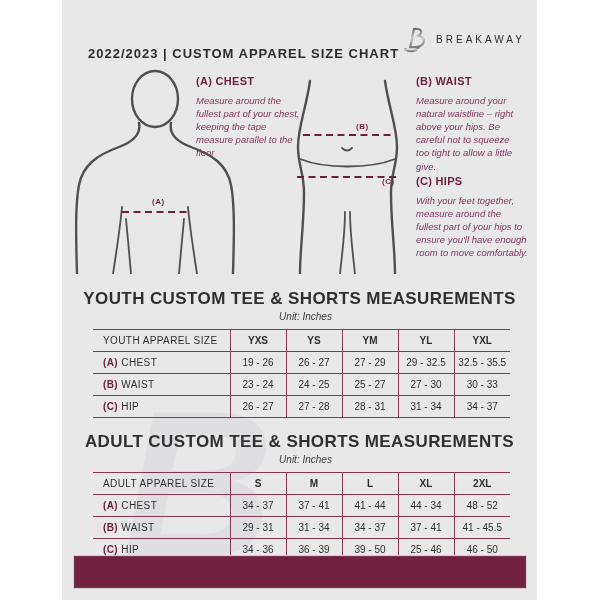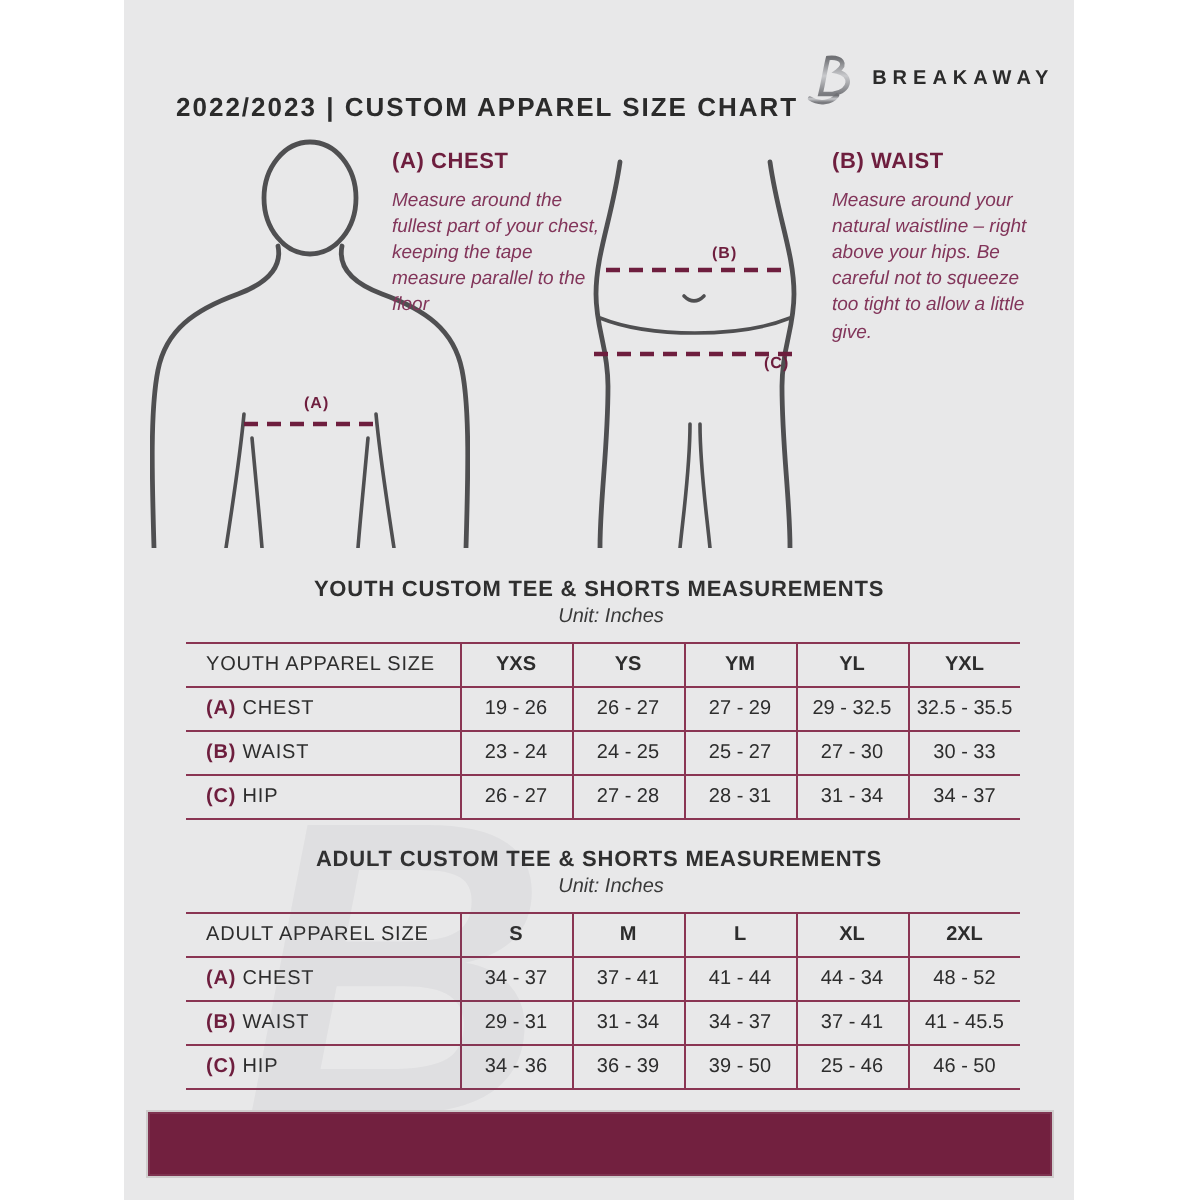--- a/index.html
+++ b/index.html
@@ -3,41 +3,41 @@
 <meta charset="utf-8">
 <style>
   * { margin:0; padding:0; box-sizing:border-box; }
   html,body { width:600px; height:600px; background:#ffffff; font-family:"Liberation Sans", sans-serif; }
   .panel { position:absolute; left:62px; top:0; width:475px; height:600px; background:#e8e8e9; overflow:hidden; }
 
   
   .header { display:flex; justify-content:space-between; align-items:center; padding:18px 18px 0 26px; }
   .hdr-title { font-size:13px; font-weight:bold; letter-spacing:1px; color:#2b2b2b; white-space:nowrap;margin-top:28px; }
   .brand { display:flex; align-items:center; gap:7px; }
-  .brand-name { font-size:10px; font-weight:bold; letter-spacing:3px; color:#2b2b2b; }
+  .brand-name { font-size:10px; font-weight:normal; letter-spacing:3px; color:#2b2b2b; }
 
   
   .diagram { position:relative; height:208px; margin-top:8px; }
   .fig { position:absolute; top:0; }
   .fig-torso { left:13px; }
   .fig-lower { left:228px; }
   .marker { position:absolute; font-size:8px; font-weight:bold; color:#6e1e3e; letter-spacing:.5px; }
   .mk-a { left:90px; top:128px; }
   .mk-b { left:294px; top:53px; }
   .mk-c { left:320px; top:108px; }
   .instr { position:absolute; width:108px; }
   .instr h3 { font-size:11px; font-weight:bold; color:#6e1e3e; letter-spacing:.3px; margin-bottom:7px; }
   .instr p { font-size:9.5px; font-style:italic; color:#82355a; line-height:1.38; }
   .in-chest { left:134px; top:6px; }
   .in-waist { left:354px; top:6px; }
   .in-hips  { left:354px; top:106px; width:112px; }
 
   
   .tbl-block { text-align:center; }
-  .tbl-title { font-size:11px; font-weight:bold; color:#2f2f2f; letter-spacing:.4px; }
+  .tbl-title { font-size:17px; font-weight:bold; color:#2f2f2f; letter-spacing:.4px; }
   .tbl-unit { font-size:10px; font-style:italic; color:#3a3a3a; margin-top:2px;padding-left:12px; }
   table { border-collapse:collapse; margin:7px 16px 0 31px; width:417px; table-layout:fixed; }
   th, td { height:22px; border-top:1px solid #8a3553; border-bottom:1px solid #8a3553; font-size:10px; color:#2d2d2d; text-align:center; vertical-align:middle; padding:0; }
   th:not(.label-col), td:not(.label-col) { border-left:1px solid #8a3553; width:56px; }
   .label-col { width:137px; text-align:left; padding-left:10px; letter-spacing:.4px; }
   th.label-col { font-weight:normal; }
   th { font-weight:bold; }
   .pfx { color:#6e1e3e; font-weight:bold; }
   .yb { margin-top:12px; }
   .ab { margin-top:14px; }
@@ -105,20 +105,24 @@
     <span class="marker mk-c">(C)</span>
 
     <div class="instr in-chest">
       <h3>(A) CHEST</h3>
       <p>Measure around the fullest part of your chest, keeping the tape measure parallel to the floor</p>
     </div>
     <div class="instr in-waist">
       <h3>(B) WAIST</h3>
       <p>Measure around your natural waistline – right above your hips. Be careful not to squeeze too tight to allow a little give.</p>
     </div>
+    <div class="instr in-hips">
+      <h3>(C) HIPS</h3>
+      <p>With your feet together, measure around the fullest part of your hips to ensure you'll have enough room to move comfortably.</p>
+    </div>
   </div>
 
   <div class="tbl-block yb">
     <div class="tbl-title">YOUTH CUSTOM TEE &amp; SHORTS MEASUREMENTS</div>
     <div class="tbl-unit">Unit: Inches</div>
     <table>
       <thead>
         <tr>
           <th class="label-col">YOUTH APPAREL SIZE</th>
           <th>YXS</th>

